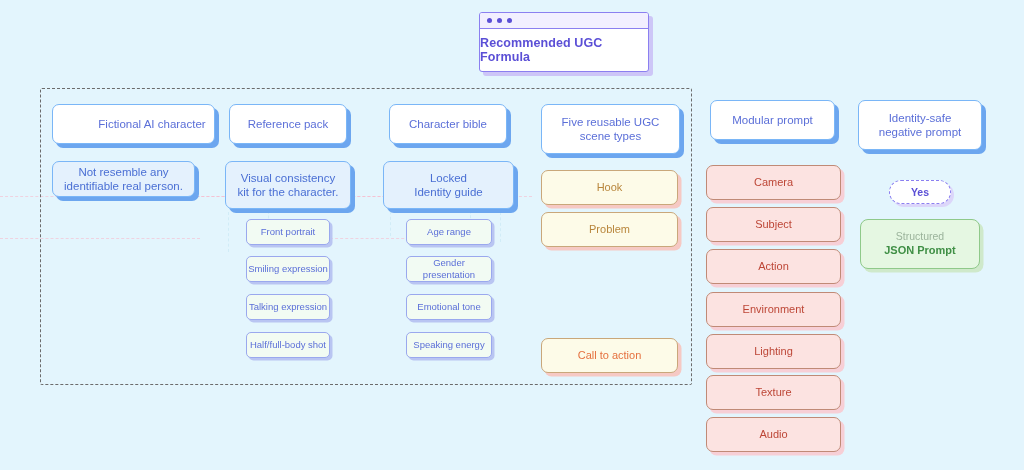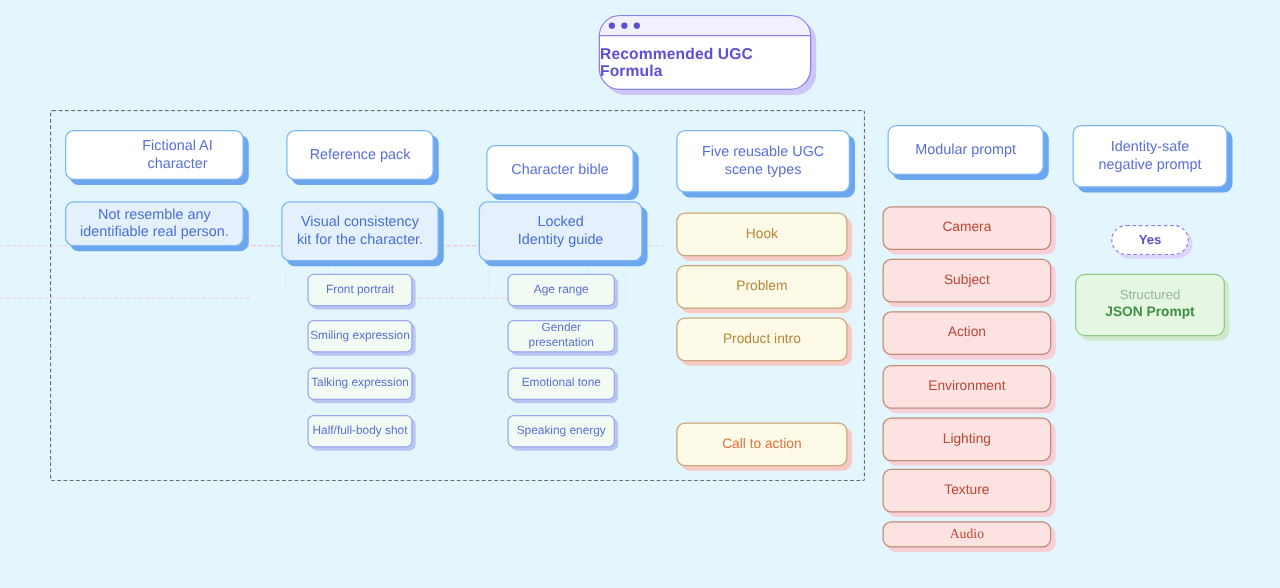--- a/index.html
+++ b/index.html
@@ -49,21 +49,21 @@
 
   
   #browser-card {
     position: absolute;
     left: 479px;
     top: 12px;
     width: 170px;
     height: 60px;
     background: #ffffff;
     border: 1.6px solid #8b7ff0;
-    border-radius: 17px;
+    border-radius: 3px;
     box-shadow: 4px 4px 0 0 #cdc6f7;
     box-sizing: border-box;
     overflow: hidden;
   }
   #browser-titlebar {
     height: 16px;
     background: #f2efff;
     border-bottom: 1.4px solid #8b7ff0;
     display: flex;
     align-items: center;
@@ -202,21 +202,21 @@
     <div id="browser-titlebar">
       <span class="dot"></span>
       <span class="dot"></span>
       <span class="dot"></span>
     </div>
     <div id="browser-body">
       <span id="browser-title-text">Recommended UGC Formula</span>
     </div>
   </div>
 
-  <div class="node header" style="left:52px; top:104px; width:143px; height:40px;padding-left:37px;">
+  <div class="node header" style="left:52px; top:104px; width:163px; height:40px;padding-left:37px;">
     <span>Fictional AI character</span>
   </div>
   <div class="node sub-main" style="left:52px; top:161px; width:143px; height:36px;">
     <span style="white-space:pre-line;">Not resemble any
 identifiable real person.</span>
   </div>
 
   <div class="node header" style="left:229px; top:104px; width:118px; height:40px;">
     <span>Reference pack</span>
   </div>
@@ -230,21 +230,21 @@
   <div class="node leaf" style="left:246px; top:294px; width:84px; height:26px;">
     <span>Talking expression</span>
   </div>
   <div class="node leaf" style="left:246px; top:256px; width:84px; height:26px;">
     <span>Smiling expression</span>
   </div>
   <div class="node leaf" style="left:246px; top:332px; width:84px; height:26px;">
     <span>Half/full-body shot</span>
   </div>
 
-  <div class="node header" style="left:389px; top:104px; width:118px; height:40px;margin-top:12px;">
+  <div class="node header" style="left:389px; top:104px; width:118px; height:40px;">
     <span>Character bible</span>
   </div>
   <div class="node sub-main" style="left:383px; top:161px; width:131px; height:48px;">
     <span style="white-space:pre-line;">Locked
 Identity guide</span>
   </div>
   <div class="node leaf" style="left:406px; top:219px; width:86px; height:26px;">
     <span>Age range</span>
   </div>
   <div class="node leaf" style="left:406px; top:256px; width:86px; height:26px;">
@@ -260,23 +260,20 @@
   <div class="node header" style="left:541px; top:104px; width:139px; height:50px;">
     <span style="white-space:pre-line;">Five reusable UGC
 scene types</span>
   </div>
   <div class="node cream" style="left:541px; top:170px; width:137px; height:35px;align-items:center;">
     <span>Hook</span>
   </div>
   <div class="node cream" style="left:541px; top:212px; width:137px; height:35px;">
     <span>Problem</span>
   </div>
-  <div class="node cream" style="left:541px; top:254px; width:137px; height:35px;">
-    <span>Product intro</span>
-  </div>
   <div class="node cream accent" style="left:541px; top:338px; width:137px; height:35px;">
     <span>Call to action</span>
   </div>
 
   <div class="node header" style="left:710px; top:100px; width:125px; height:40px;">
     <span>Modular prompt</span>
   </div>
   <div class="node pink" style="left:706px; top:165px; width:135px; height:35px;">
     <span>Camera</span>
   </div>
@@ -288,21 +285,21 @@
   </div>
   <div class="node pink" style="left:706px; top:292px; width:135px; height:35px;">
     <span>Environment</span>
   </div>
   <div class="node pink" style="left:706px; top:334px; width:135px; height:35px;">
     <span>Lighting</span>
   </div>
   <div class="node pink" style="left:706px; top:375px; width:135px; height:35px;">
     <span>Texture</span>
   </div>
-  <div class="node pink" style="left:706px; top:417px; width:135px; height:21px;font-family:Liberation Serif, serif;">
+  <div class="node pink" style="left:706px; top:417px; width:135px; height:35px;">
     <span>Audio</span>
   </div>
 
   <div class="node header" style="left:858px; top:100px; width:124px; height:50px;">
     <span style="white-space:pre-line;">Identity-safe
 negative prompt</span>
   </div>
 
   <div id="yes-pill">
     <span>Yes</span>

